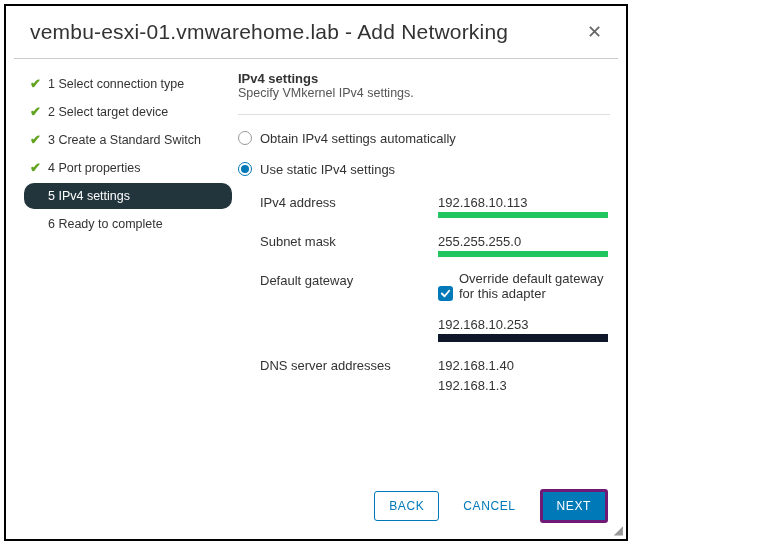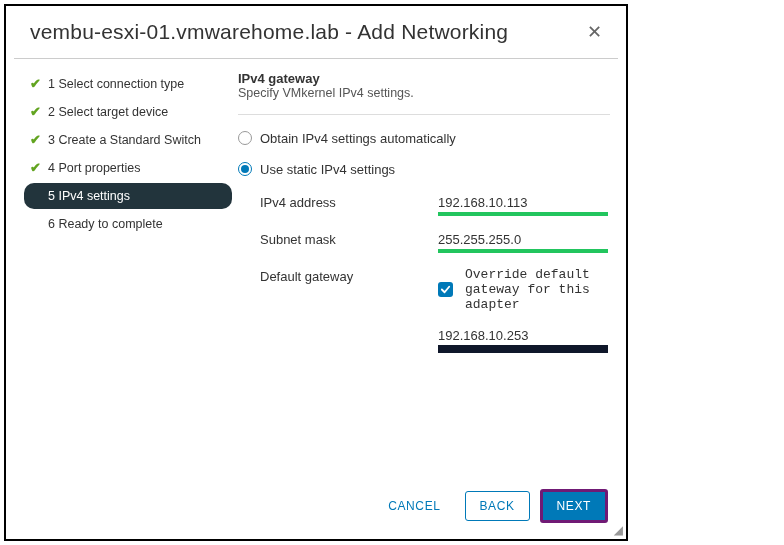--- a/index.html
+++ b/index.html
@@ -137,39 +137,38 @@
     width: 178px;
     flex-shrink: 0;
     color: #333;
     padding-top: 2px;
   }
   .form-value {
     flex: 1;
   }
   .text-input {
     border: none;
-    border-bottom: 4px solid #22c55e;
+    border-bottom: 6px solid #22c55e;
     font-size: 13px;
     padding: 2px 0;
     width: 170px;
     font-family: inherit;
     color: #333;
     outline: none;
     background: transparent;
   }
   .text-input.focused {
     border-bottom: 8px solid #0f172a;
   }
   .cb-row {
     display: flex;
-    align-items: center;
-    gap: 12px;
-    font-size: 13px;
-    color: #333;
-    font-family: Liberation Mono, monospace;
+    align-items: flex-end;
+    gap: 6px;
+    font-size: 13px;
+    color: #333;
   }
   .cb {
     width: 15px;
     height: 15px;
     background: #0079b8;
     border-radius: 3px;
     display: inline-flex;
     align-items: center;
     justify-content: center;
     flex-shrink: 0;
@@ -247,21 +246,21 @@
       </div>
       <div class="step active">
         <span class="num">5 IPv4 settings</span>
       </div>
       <div class="step future">
         <span class="num">6 Ready to complete</span>
       </div>
     </div>
 
     <div class="main">
-      <div class="section-title">IPv4 gateway</div>
+      <div class="section-title">IPv4 settings</div>
       <div class="section-sub">Specify VMkernel IPv4 settings.</div>
       <hr class="sep">
 
       <div class="radio-row">
         <span class="radio"></span>
         <span>Obtain IPv4 settings automatically</span>
       </div>
 
       <div class="radio-row">
         <span class="radio selected"></span>
@@ -293,24 +292,31 @@
                   </svg>
               </span>
               <span>Override default gateway for this adapter</span>
             </div>
             <div style="margin-top:14px;">
               <input class="text-input focused" type="text" value="192.168.10.253" style="">
             </div>
           </div>
         </div>
 
+        <div class="form-row">
+          <div class="form-label">DNS server addresses</div>
+          <div class="form-value dns-lines">
+            <div>192.168.1.40</div>
+            <div>192.168.1.3</div>
+          </div>
+        </div>
       </div>
     </div>
   </div>
 
   <div class="footer">
+    <div class="btn outline">BACK</div>
     <div class="btn link">CANCEL</div>
-    <div class="btn outline">BACK</div>
     <div class="btn primary">NEXT</div>
   </div>
 
   <div class="resize">◢</div>
 </div>
 
 </body></html>

